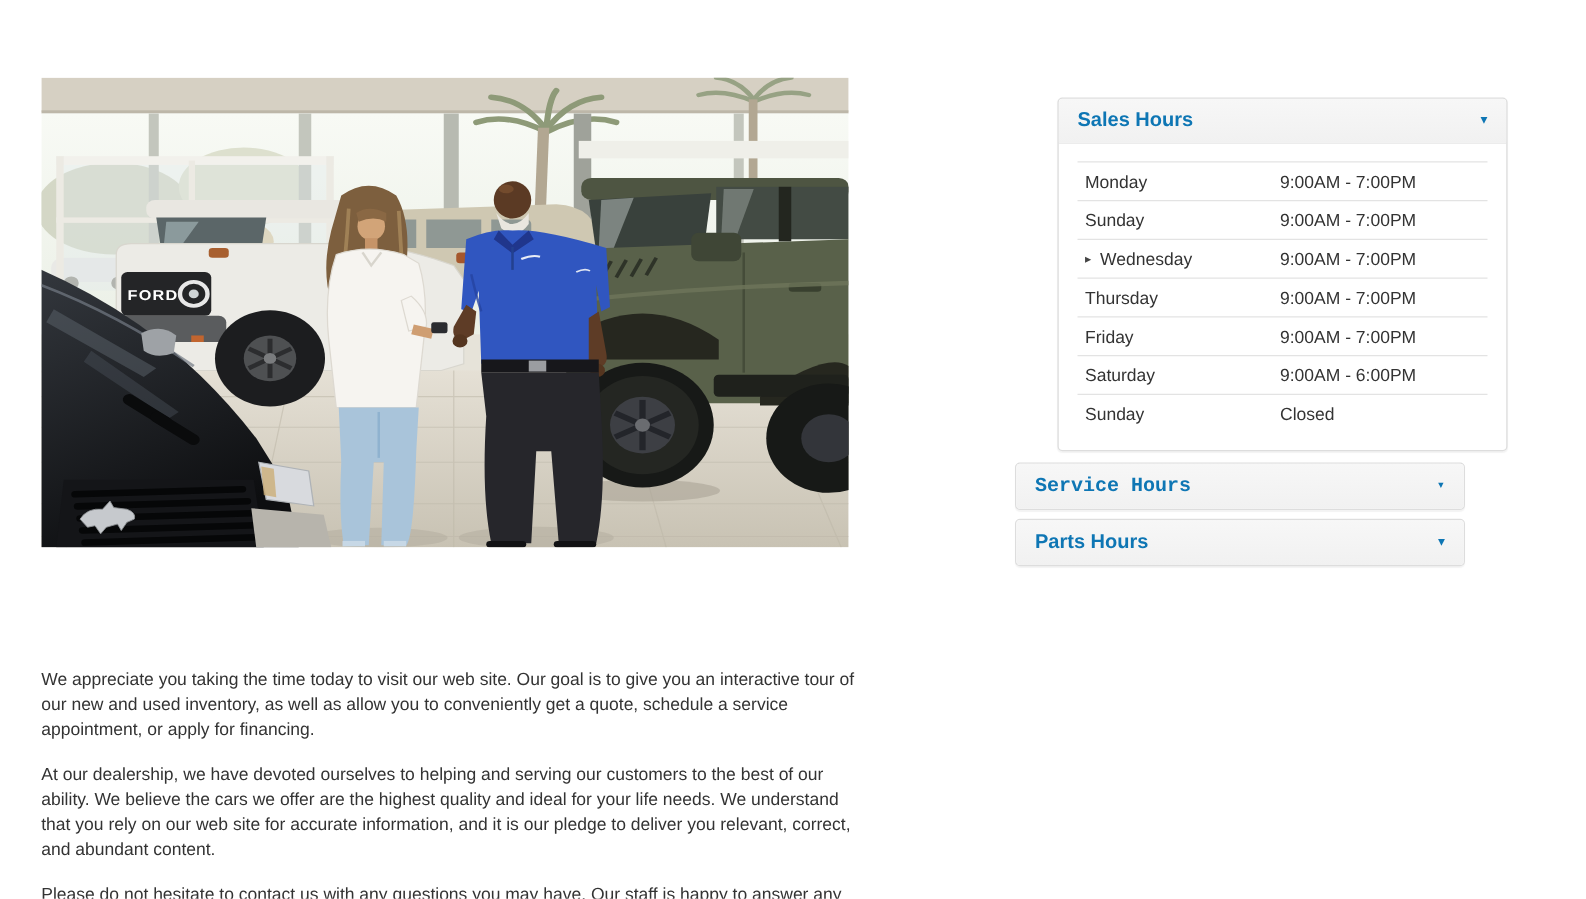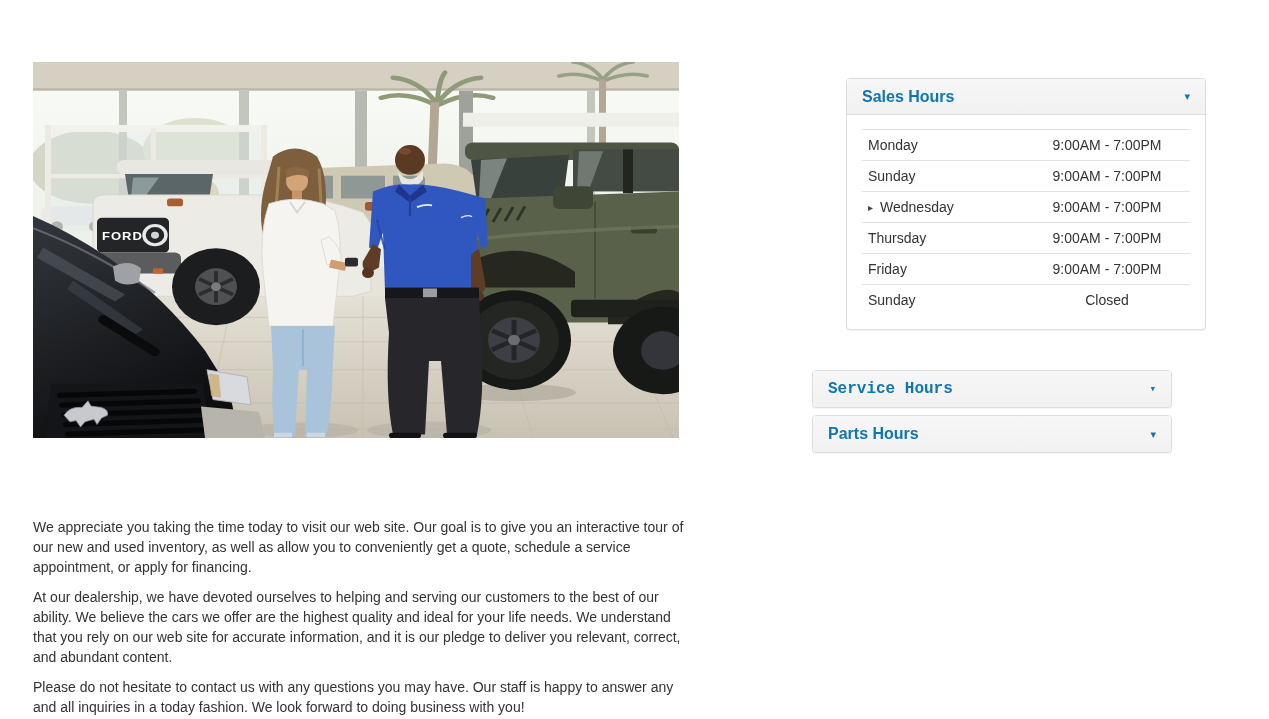--- a/index.html
+++ b/index.html
@@ -11,39 +11,39 @@
   .page-title { position:absolute; left:33px; top:4px; font-family:"DejaVu Sans",sans-serif;
                 font-size:31px; font-weight:500; color:#3d3d3d; letter-spacing:1px; }
 
   
   .photo { position:absolute; left:33px; top:62px; width:646px; height:376px; overflow:hidden; }
   .photo svg { display:block; width:100%; height:100%; }
 
   
   .copy { position:absolute; left:33px; top:517px; width:656px; font-size:14px;
           line-height:20px; color:#333; }
-  .copy p { margin:0 0 10px 0; }
+  .copy p { margin:16px 0 10px 0; }
 
   
   .panel { position:absolute; left:812px; width:360px; background:#fff;
            border:1px solid #ddd; border-radius:4px;
            box-shadow:0 1px 1px rgba(0,0,0,0.05); }
   .panel-sales   { top:78px;margin-left:34px;  }
   .panel-service { top:370px;font-family:Liberation Mono, monospace; }
   .panel-parts   { top:415px; }
   .panel-header { display:flex; align-items:center; justify-content:space-between;
                   padding:7px 15px; height:36px; cursor:pointer;
                   background:linear-gradient(#f7f7f7,#f1f1f1); border-radius:3px; }
   .panel-sales .panel-header { border-bottom:1px solid #ddd; border-radius:3px 3px 0 0; }
   .panel-title { color:#0e76b4; font-size:16px; font-weight:bold; }
   .panel-caret { color:#0e76b4; font-size:11px; line-height:1; }
 
   .hours-table { margin:0 15px; padding:14px 0; }
   .hours-row { display:flex; align-items:center; height:31px;
-               border-top:1px solid #e3e3e3; font-size:14px; color:#333;text-align:center; }
+               border-top:1px solid #e3e3e3; font-size:14px; color:#333; }
   .hours-day { width:162px; padding-left:6px; display:flex; align-items:center; }
   .hours-val { flex:1; }
   .day-marker { font-size:10px; color:#444; margin-right:7px; }
 </style>
 </head>
 <body>
 
 <div class="stage">
 
 
@@ -295,20 +295,24 @@
       </div>
       <div class="hours-row">
         <span class="hours-day">Thursday</span>
         <span class="hours-val">9:00AM - 7:00PM</span>
       </div>
       <div class="hours-row">
         <span class="hours-day">Friday</span>
         <span class="hours-val">9:00AM - 7:00PM</span>
       </div>
       <div class="hours-row">
+        <span class="hours-day">Saturday</span>
+        <span class="hours-val">9:00AM - 6:00PM</span>
+      </div>
+      <div class="hours-row">
         <span class="hours-day">Sunday</span>
         <span class="hours-val">Closed</span>
       </div>
     </div>
   </div>
 
   <div class="panel panel-service">
     <div class="panel-header">
       <span class="panel-title">Service Hours</span>
       <span class="panel-caret">▾</span>

